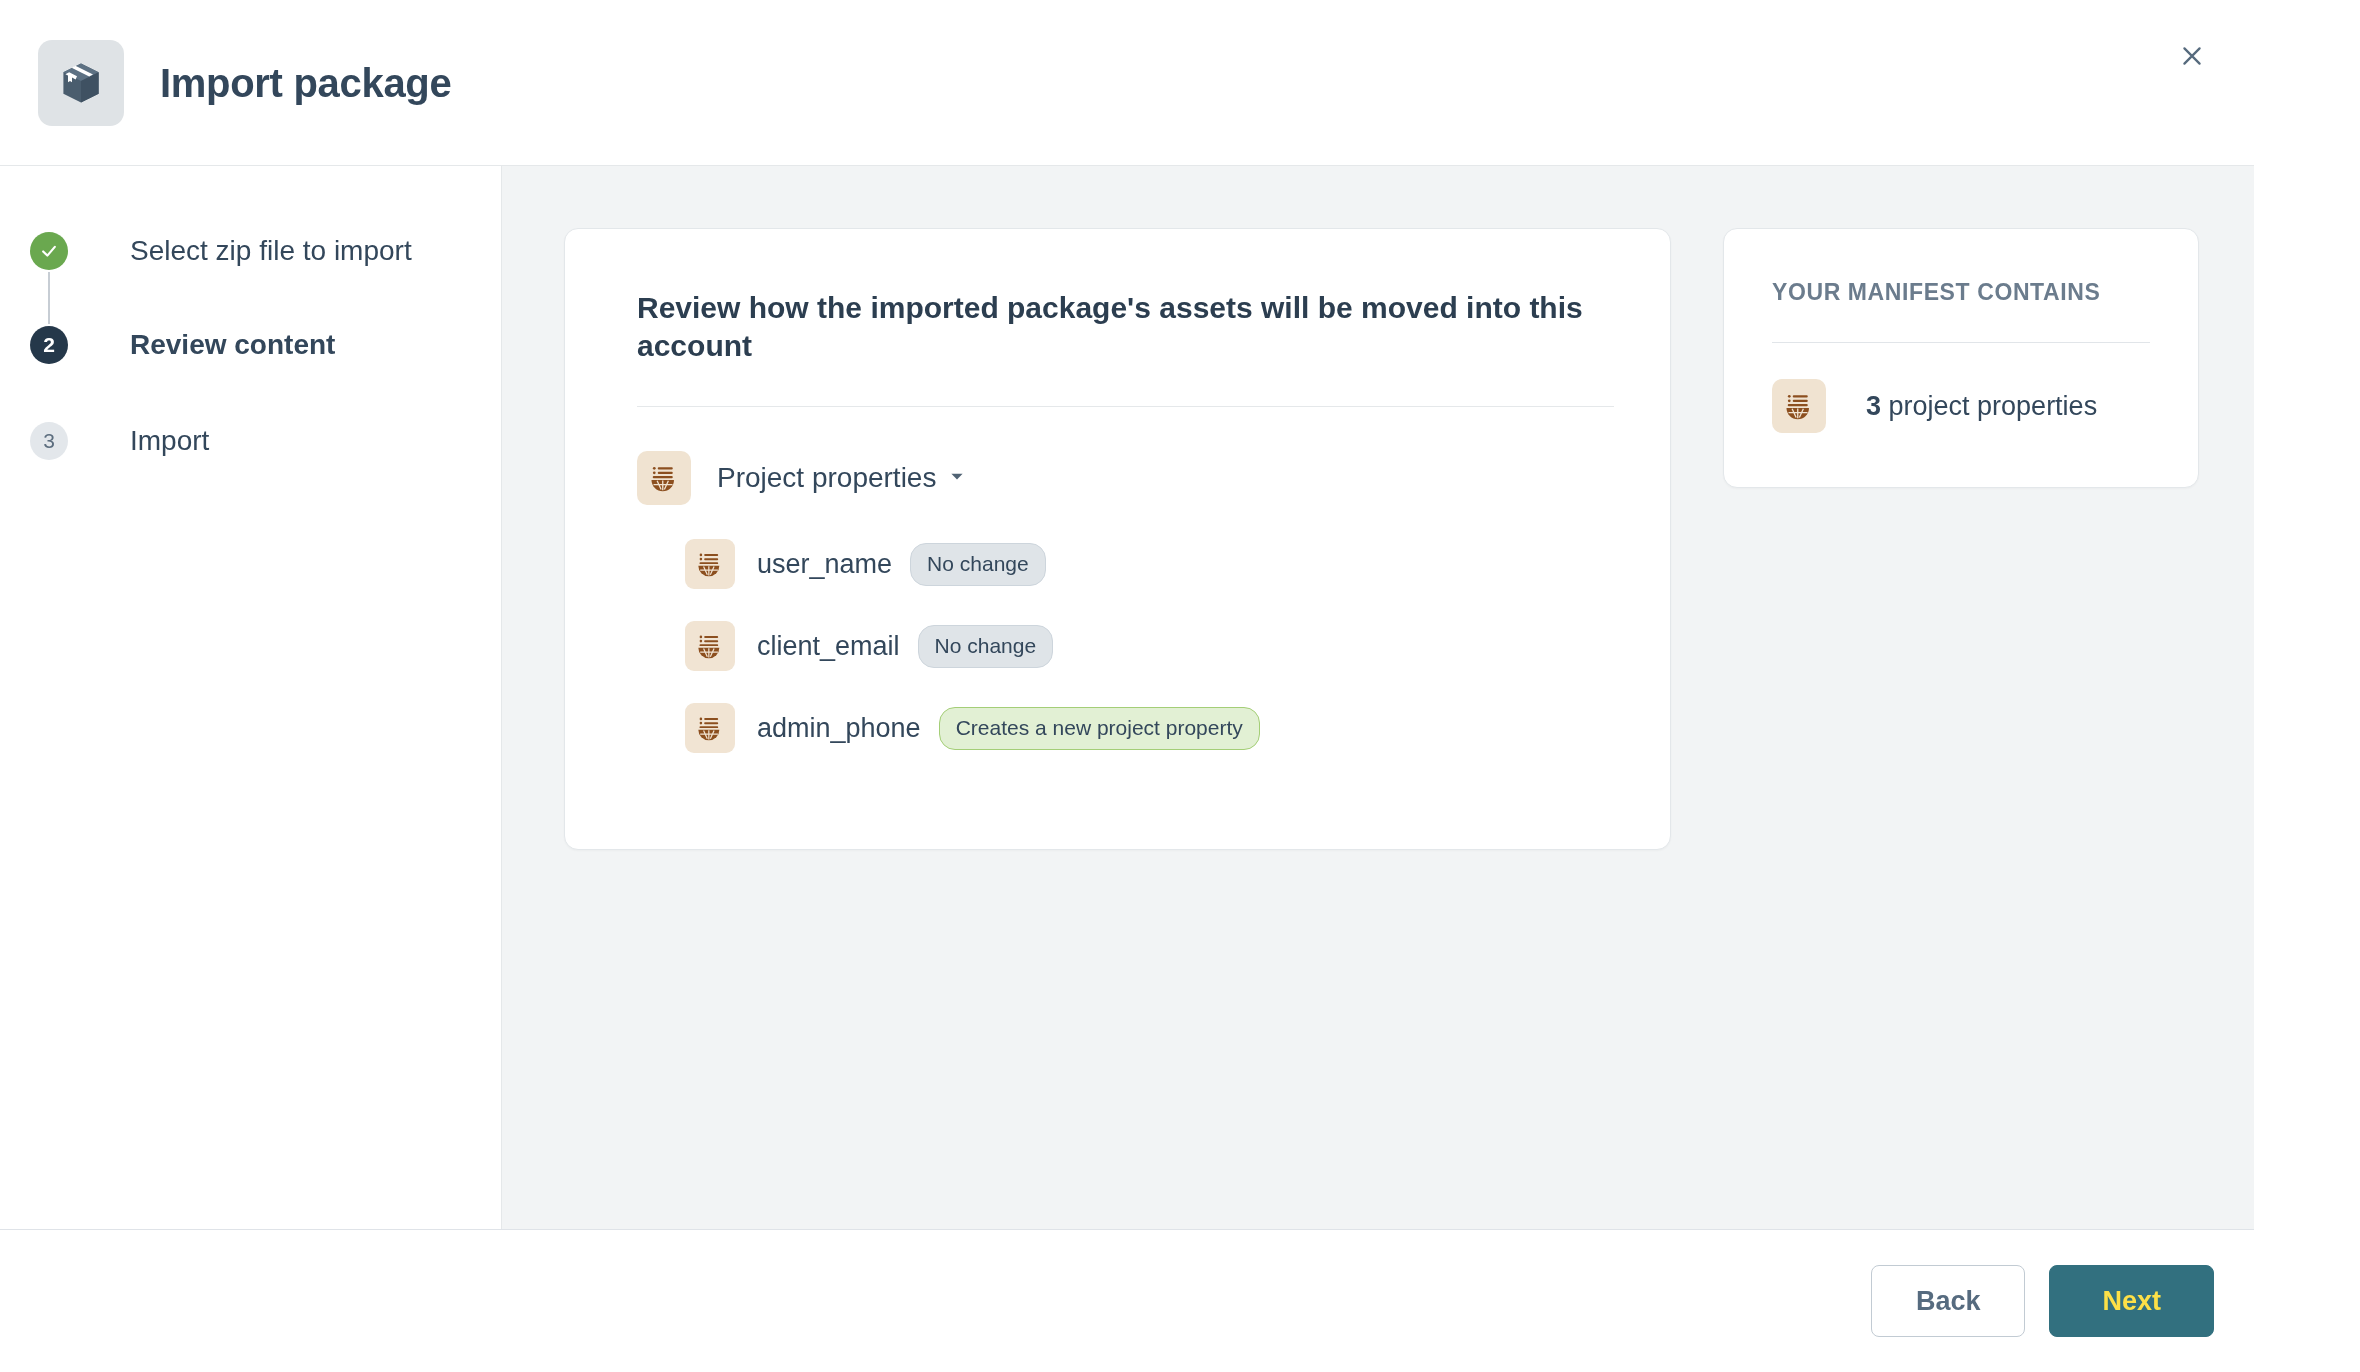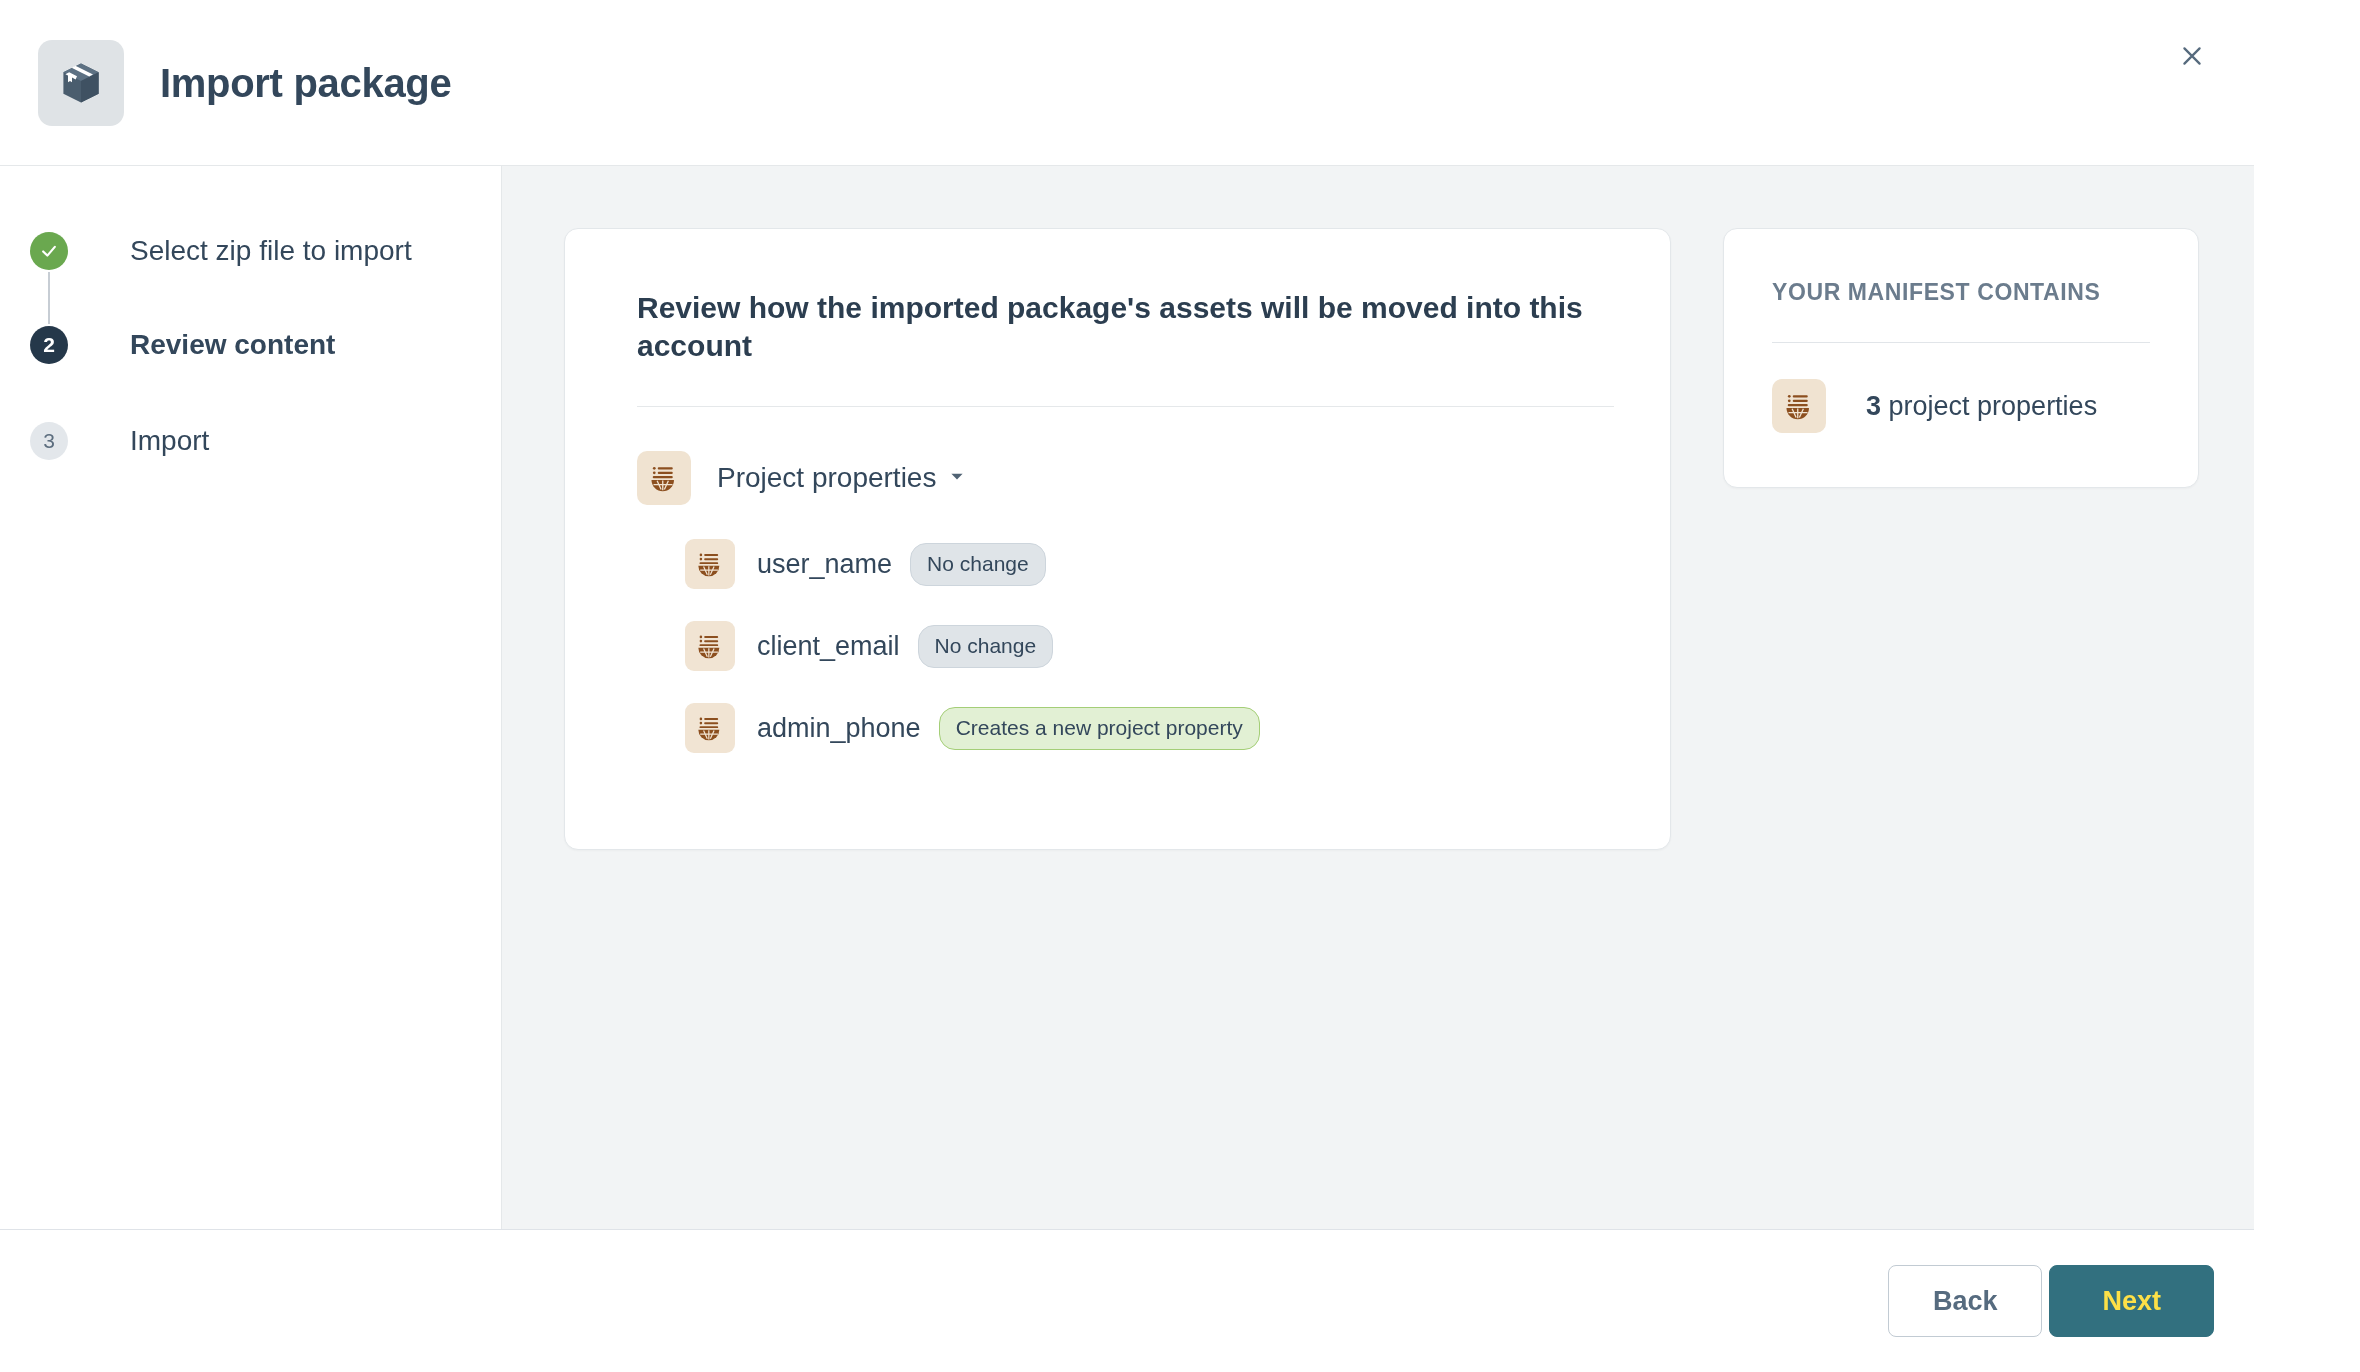--- a/index.html
+++ b/index.html
@@ -254,21 +254,21 @@
 
   
   .footer {
     height: 142px;
     flex: 0 0 142px;
     background: #ffffff;
     display: flex;
     align-items: center;
     justify-content: flex-end;
     padding: 0 40px;
-    gap: 7px;
+    gap: 24px;
   }
   .btn {
     font-family: "Liberation Sans", sans-serif;
     font-size: 27px;
     font-weight: bold;
     border-radius: 8px;
     cursor: pointer;
     height: 72px;
     padding: 0 44px;
     line-height: 1;

